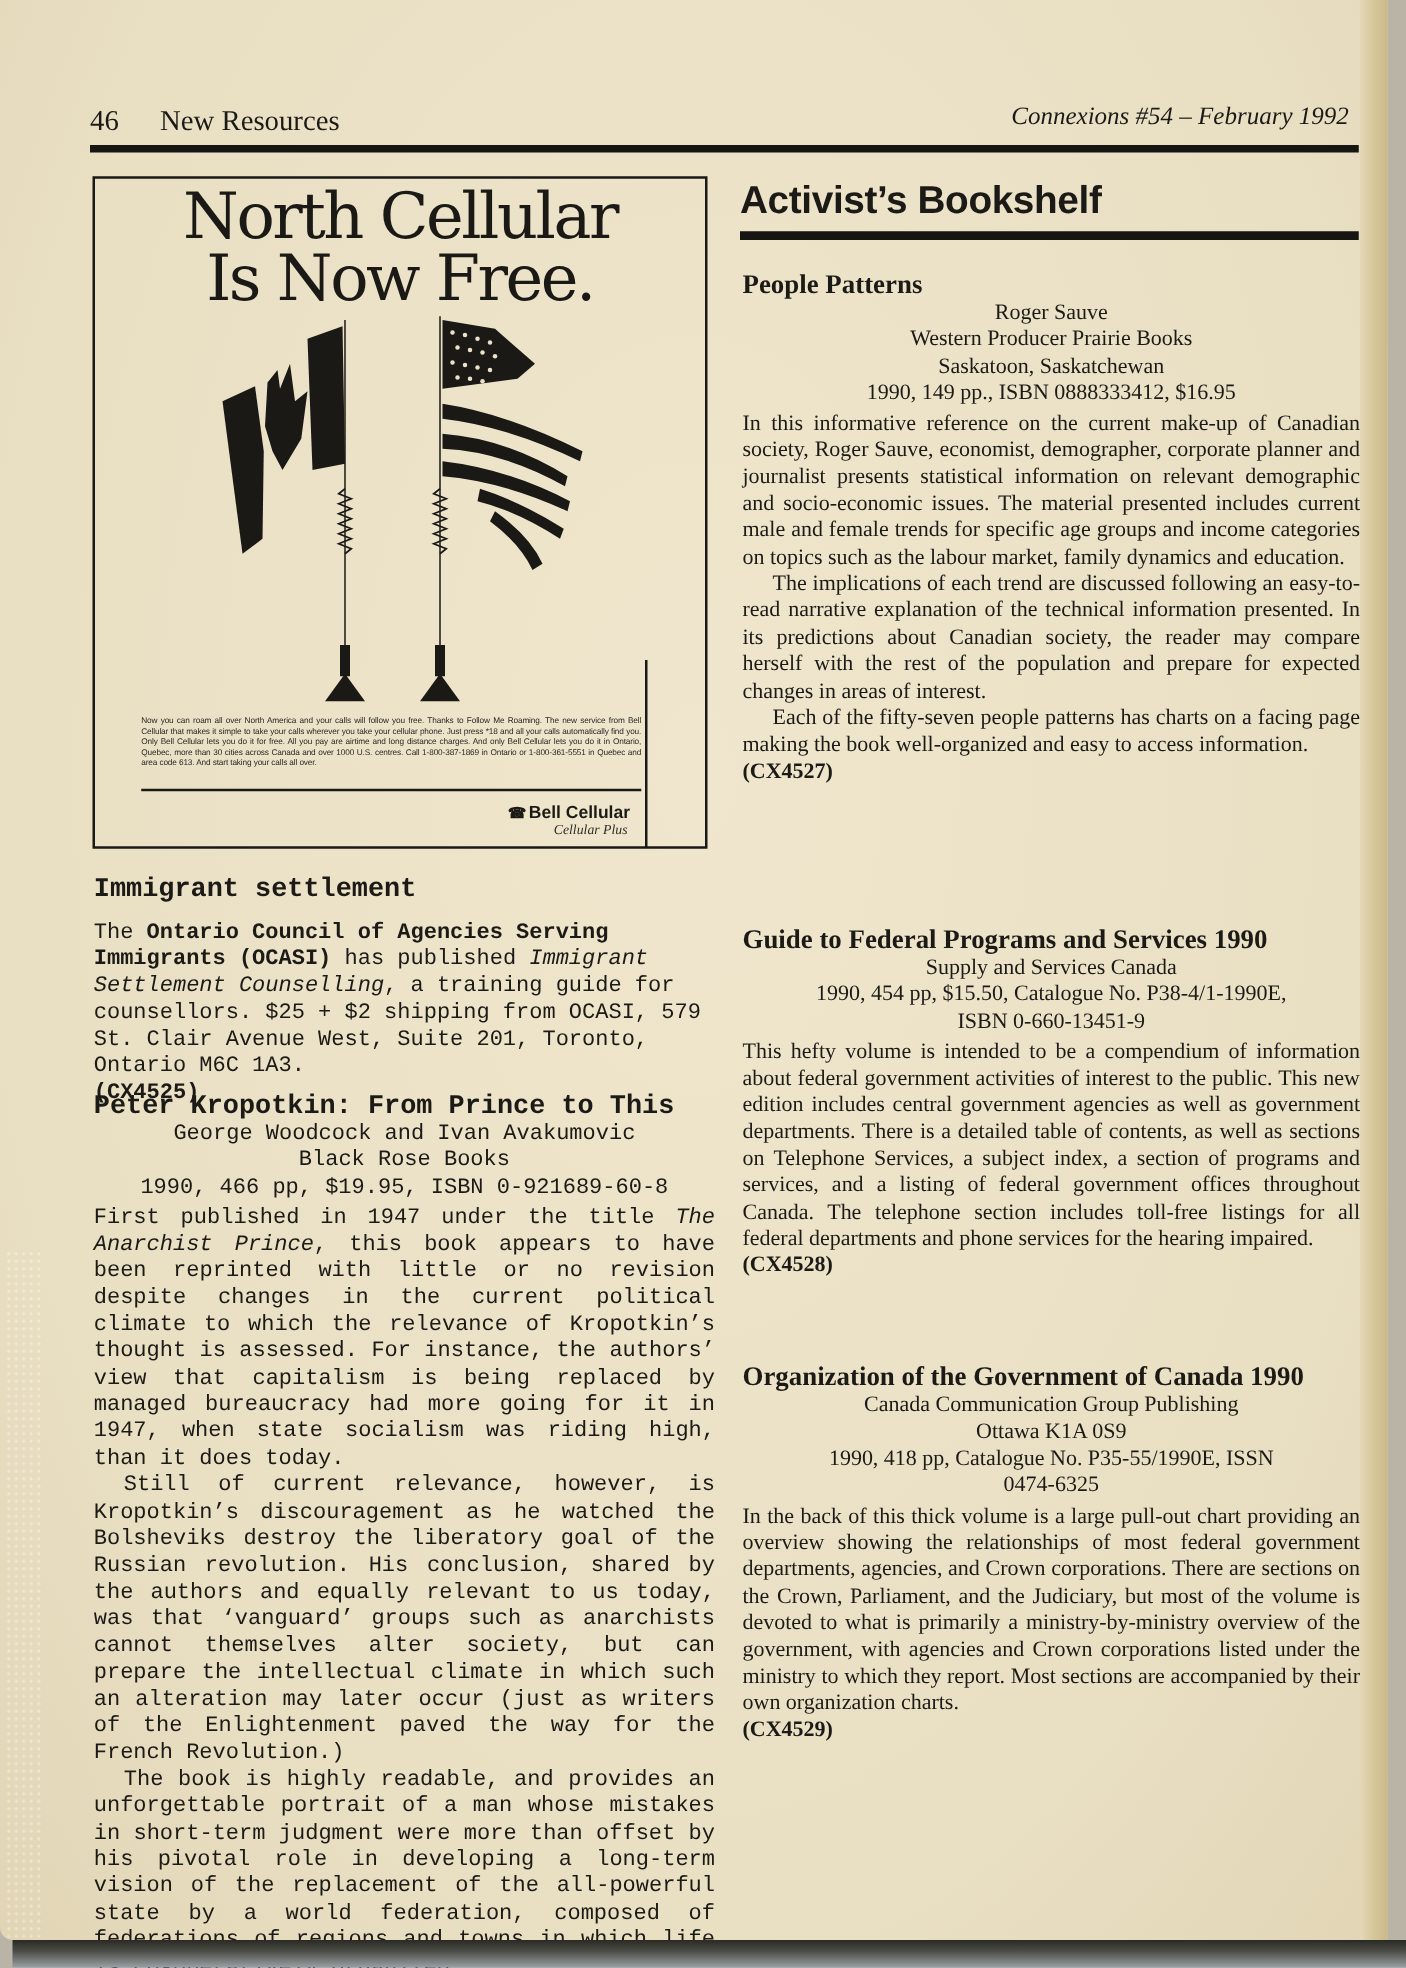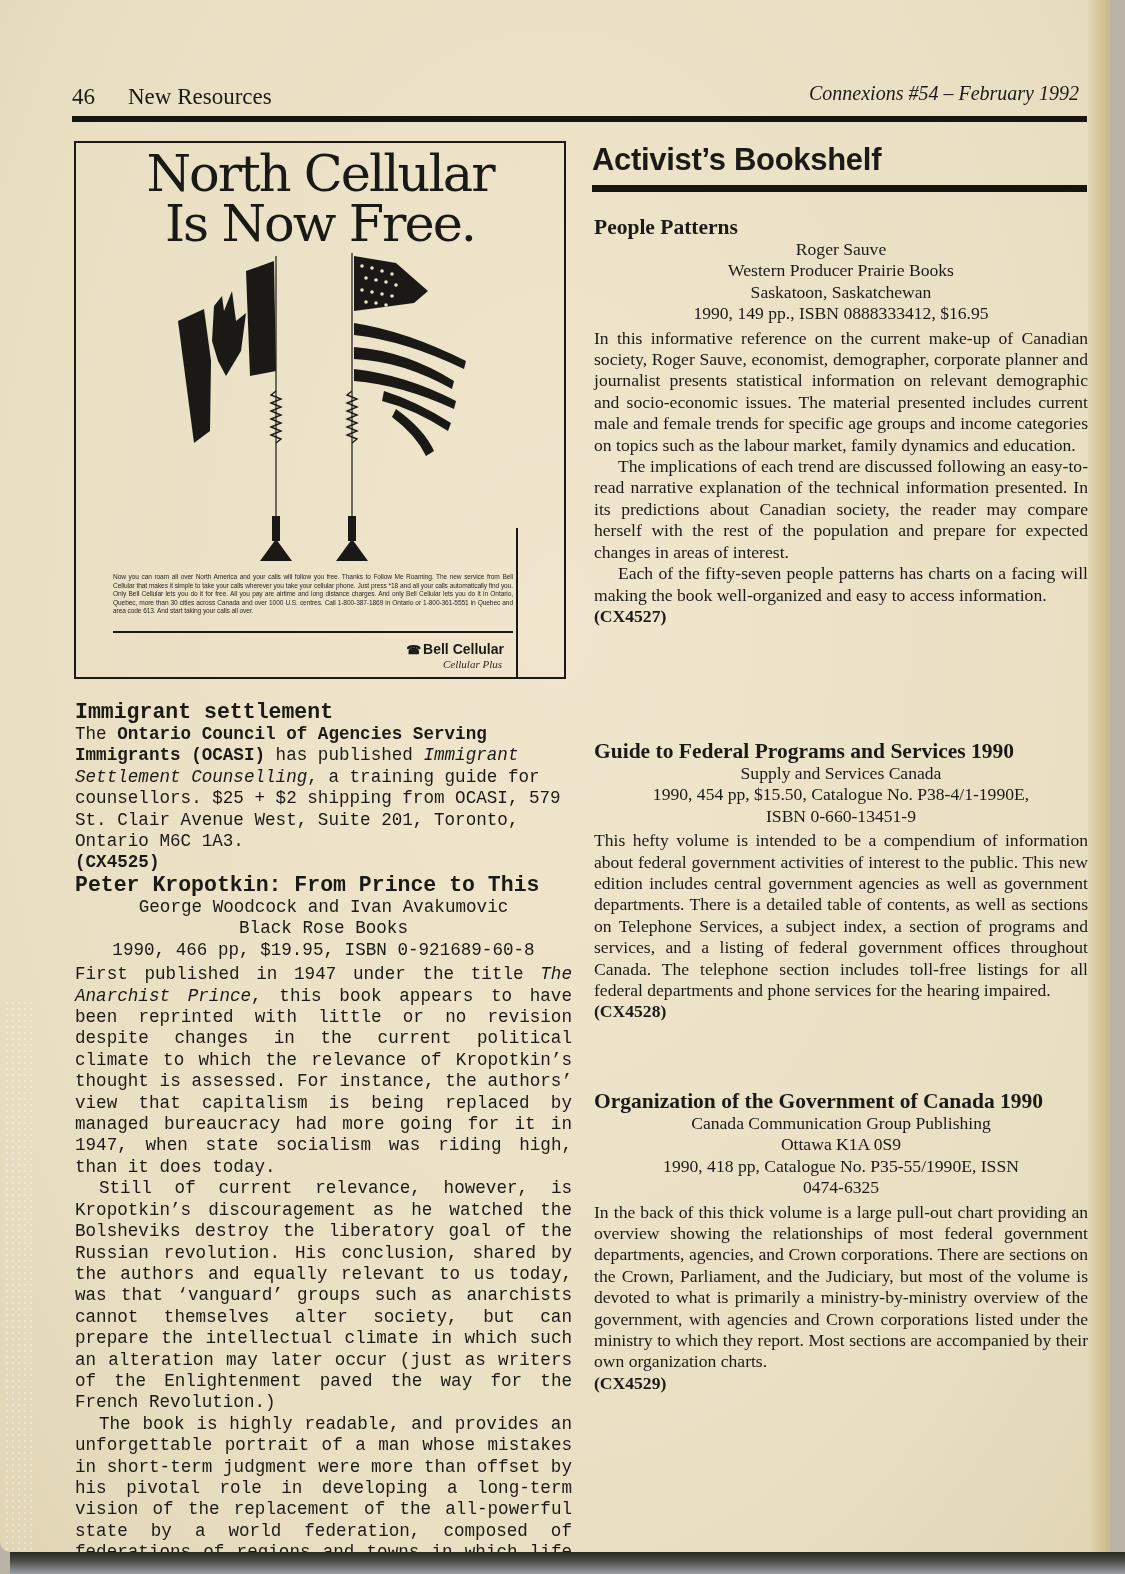--- a/index.html
+++ b/index.html
@@ -180,21 +180,21 @@
     <div class="ad-rule"></div>
     <div class="ad-antenna"></div>
     <div class="ad-brand">
       <span class="bell-glyph">☎</span><span>Bell Cellular</span>
     </div>
     <div class="ad-sub">Cellular Plus</div>
   </div>
 
   <div class="entry col col-left" style="top:701px;">
     <h2>Immigrant settlement</h2>
-    <p style="margin-top:0;text-align:left;"><span>The </span><span class="b">Ontario Council of Agencies Serving Immigrants (OCASI)</span><span> has published </span><span class="i">Immigrant Settlement Counselling</span><span>, a training guide for counsellors. $25 + $2 shipping from OCASI, 579 St. Clair Avenue West, Suite 201, Toronto, Ontario M6C 1A3.</span></p>
+    <p style="margin-top:12px;text-align:left;"><span>The </span><span class="b">Ontario Council of Agencies Serving Immigrants (OCASI)</span><span> has published </span><span class="i">Immigrant Settlement Counselling</span><span>, a training guide for counsellors. $25 + $2 shipping from OCASI, 579 St. Clair Avenue West, Suite 201, Toronto, Ontario M6C 1A3.</span></p>
     <div class="code b">(CX4525)</div>
   </div>
 
   <div class="entry col col-left" style="top:874px;">
     <h2>Peter Kropotkin: From Prince to This</h2>
     <div class="meta">
       <div>George Woodcock and Ivan Avakumovic</div>
       <div>Black Rose Books</div>
       <div>1990, 466 pp, $19.95, ISBN 0-921689-60-8</div>
     </div>
@@ -209,21 +209,21 @@
   <div class="entry col col-right" style="top:216px;">
     <h2>People Patterns</h2>
     <div class="meta">
       <div>Roger Sauve</div>
       <div>Western Producer Prairie Books</div>
       <div>Saskatoon, Saskatchewan</div>
       <div>1990, 149 pp., ISBN 0888333412, $16.95</div>
     </div>
     <p>In this informative reference on the current make-up of Canadian society, Roger Sauve, economist, demographer, corporate planner and journalist presents statistical infor­mation on relevant demographic and socio-economic is­sues. The material presented includes current male and female trends for specific age groups and income categories on topics such as the labour market, family dynamics and education.</p>
     <p class="cont">The implications of each trend are discussed following an easy-to-read narrative explanation of the technical in­formation presented. In its predictions about Canadian society, the reader may compare herself with the rest of the population and prepare for expected changes in areas of interest.</p>
-    <p class="cont">Each of the fifty-seven people patterns has charts on a facing will making the book well-organized and easy to access information.</p>
+    <p class="cont">Each of the fifty-seven people patterns has charts on a facing page making the book well-organized and easy to access information.</p>
     <div class="code b">(CX4527)</div>
   </div>
 
   <div class="entry col col-right" style="top:740px;">
     <h2>Guide to Federal Programs and Services 1990</h2>
     <div class="meta">
       <div>Supply and Services Canada</div>
       <div>1990, 454 pp, $15.50, Catalogue No. P38-4/1-1990E,</div>
       <div>ISBN 0-660-13451-9</div>
     </div>

